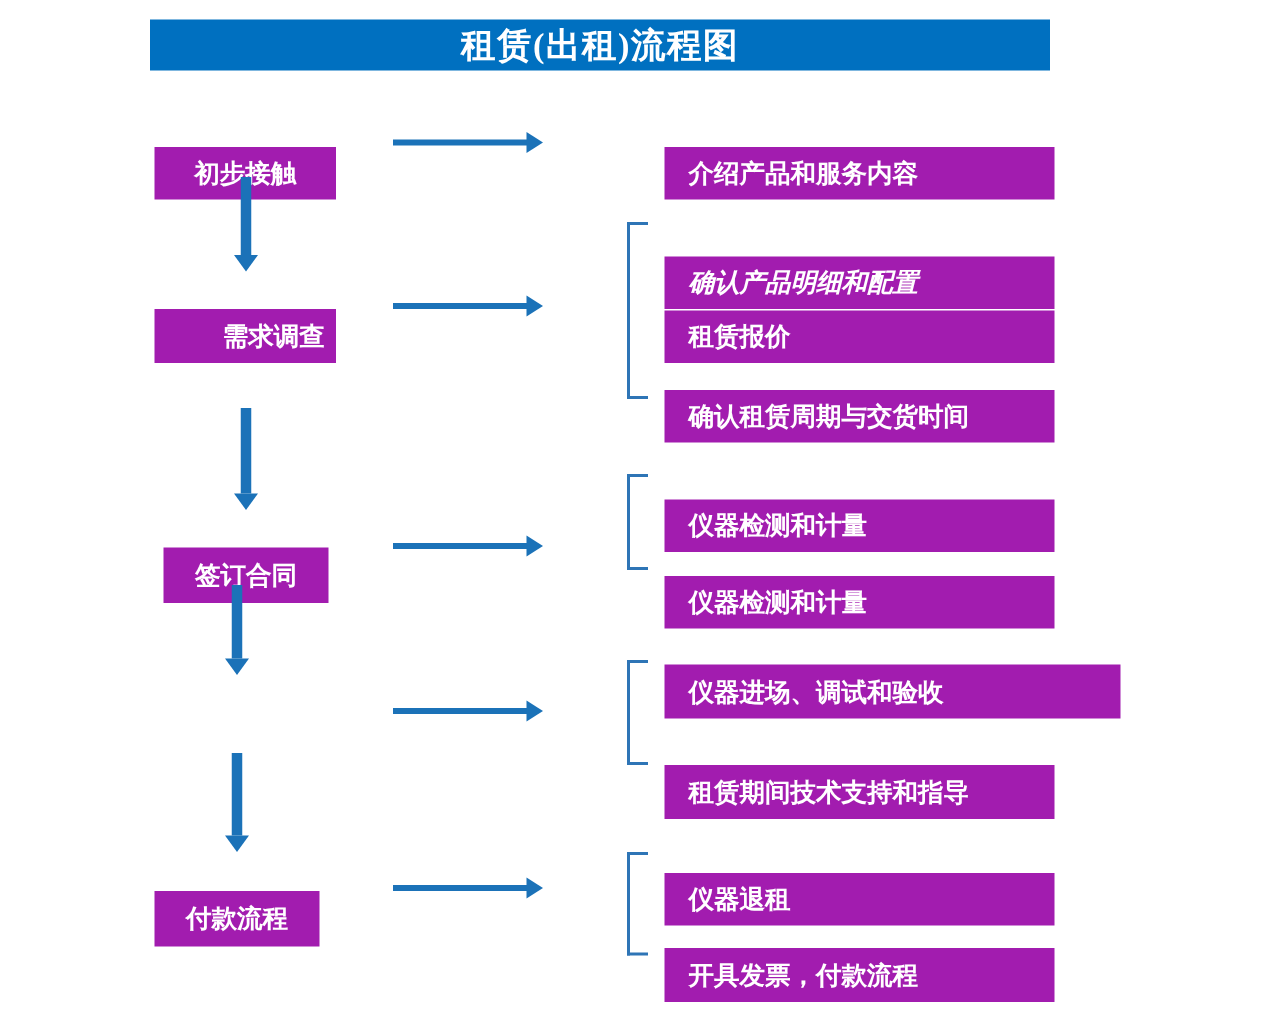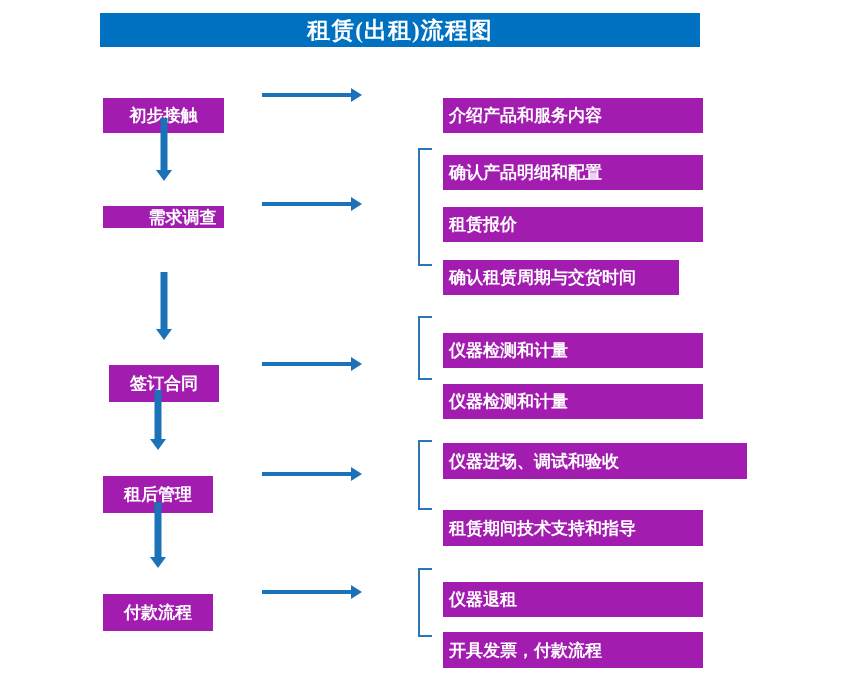--- a/index.html
+++ b/index.html
@@ -35,21 +35,21 @@
     line-height:1;
     white-space:nowrap;
     margin-top:20px;
   }
   .node.stage-node{
     justify-content:center;
     padding:0 10px;
   }
   .node.detail-node{
     justify-content:flex-start;
-    padding-left:6px;
+    padding-left:16px;
   }
 
   
   .v-arrow{position:absolute;}
   .v-arrow .shaft{
     position:absolute;left:50%;top:0;
     transform:translateX(-50%);
     width:7px;background:#1B72B8;
   }
   .v-arrow .head{
@@ -88,25 +88,24 @@
 </style>
 </head>
 <body>
 
 <div id="stage">
 
   <div class="title-bar">租赁(出租)流程图</div>
 
   <div class="node stage-node" style="left:103px;top:78px;width:121px;height:35px;">初步接触</div>
 
-  <div class="node stage-node" style="left:103px;top:186px;width:121px;height:22px;padding-left:48px;">需求调查</div>
+  <div class="node stage-node" style="left:103px;top:186px;width:121px;height:36px;padding-left:48px;">需求调查</div>
 
   <div class="node stage-node" style="left:109px;top:345px;width:110px;height:37px;">签订合同</div>
 
-  <div class="node stage-node" style="left:103px;top:456px;width:110px;height:37px;">租后管理</div>
 
   <div class="node stage-node" style="left:103px;top:574px;width:110px;height:37px;">付款流程</div>
 
   <div class="v-arrow" style="left:152px;top:118px;width:24px;height:63px;">
     <div class="shaft" style="height:52px;"></div>
     <div class="head"></div>
   </div>
 
   <div class="v-arrow" style="left:152px;top:272px;width:24px;height:68px;">
     <div class="shaft" style="height:57px;"></div>
@@ -148,23 +147,23 @@
     <div class="head"></div>
   </div>
 
   <div class="bracket" style="left:418px;top:148px;height:118px;"></div>
   <div class="bracket" style="left:418px;top:316px;height:64px;"></div>
   <div class="bracket" style="left:418px;top:440px;height:70px;"></div>
   <div class="bracket" style="left:418px;top:568px;height:69px;"></div>
 
   <div class="node detail-node" style="left:443px;top:78px;width:260px;height:35px;">介绍产品和服务内容</div>
 
-  <div class="node detail-node" style="left:443px;top:135px;width:260px;height:35px;">确认产品明细和配置</div>
+  <div class="node detail-node" style="left:443px;top:151px;width:260px;height:35px;font-style:italic;">确认产品明细和配置</div>
   <div class="node detail-node" style="left:443px;top:187px;width:260px;height:35px;">租赁报价</div>
-  <div class="node detail-node" style="left:443px;top:240px;width:236px;height:35px;">确认租赁周期与交货时间</div>
+  <div class="node detail-node" style="left:443px;top:240px;width:260px;height:35px;">确认租赁周期与交货时间</div>
 
   <div class="node detail-node" style="left:443px;top:313px;width:260px;height:35px;">仪器检测和计量</div>
   <div class="node detail-node" style="left:443px;top:364px;width:260px;height:35px;">仪器检测和计量</div>
 
   <div class="node detail-node" style="left:443px;top:423px;width:304px;height:36px;">仪器进场、调试和验收</div>
   <div class="node detail-node" style="left:443px;top:490px;width:260px;height:36px;text-align:right;">租赁期间技术支持和指导</div>
 
   <div class="node detail-node" style="left:443px;top:562px;width:260px;height:35px;">仪器退租</div>
   <div class="node detail-node" style="left:443px;top:612px;width:260px;height:36px;">开具发票，付款流程</div>
 

